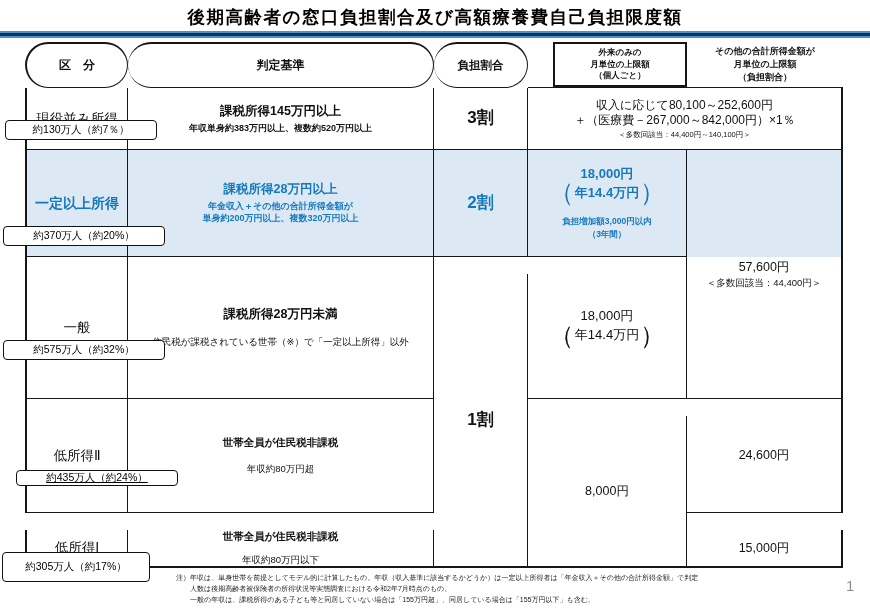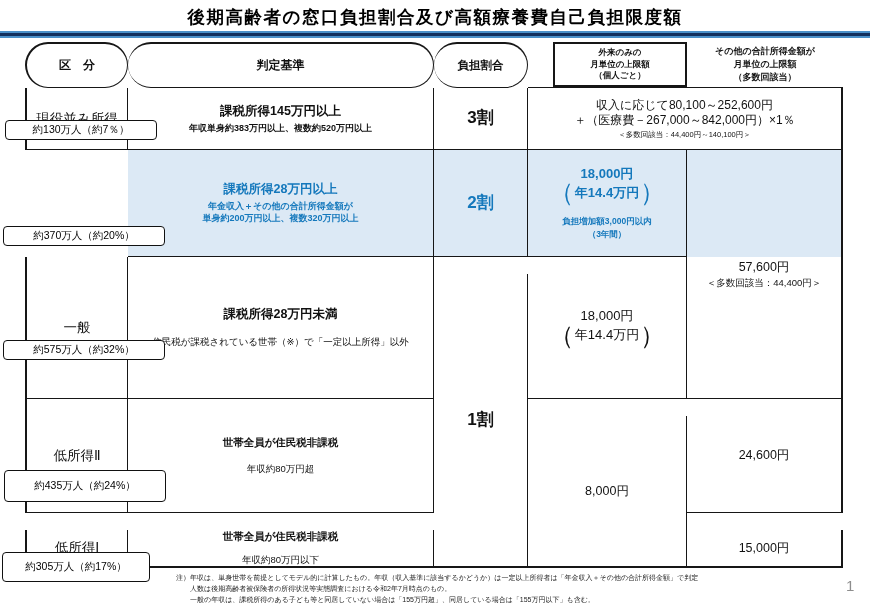--- a/index.html
+++ b/index.html
@@ -56,21 +56,21 @@
   .hh-main { font-size:12.5px; color:#111; }
   .hh-sub { font-size:9.5px; color:#111; margin-top:2px; }
   .money { font-size:12.5px; }
 
   .callout { position:absolute; background:#fff; border:1.6px solid #111; border-radius:4px;
              display:flex; align-items:center; justify-content:center; font-size:10.5px;
              color:#000; z-index:6; }
   .co-1 { left:5px;  top:120px; width:152px; height:20px; }
   .co-2 { left:3px;  top:226px; width:162px; height:20px; }
   .co-3 { left:3px;  top:340px; width:162px; height:20px; }
-  .co-4 { left:4px;  top:470px; width:162px; height:32px; }
+  .co-4 { left:16px;  top:470px; width:162px; height:16px;text-decoration:underline; }
   .co-5 { left:2px;  top:552px; width:148px; height:30px; }
   .co-total { left:8px; top:578px; width:142px; height:24px; border-width:2px;
               border-radius:9px; font-weight:bold; font-size:12px;
               box-shadow:0 2px 0 #000; }
 
   .footnote { position:absolute; left:176px; top:573px; width:655px; font-size:7px;
               line-height:1.55; color:#1c1c1c; }
   .footnote .ind { padding-left:2em; }
   .page-num { position:absolute; left:846px; top:577px; font-size:15px; color:#8d8d8d; }
 </style>
@@ -94,35 +94,36 @@
     <div class="cell hd-box-wrap" style="grid-row:1;grid-column:4;border-top:none">
       <div class="hd-box">
         <div>外来のみの</div>
         <div>月単位の上限額</div>
         <div>（個人ごと）</div>
       </div>
     </div>
     <div class="cell hd-free" style="grid-row:1;grid-column:5">
       <div>その他の合計所得金額が</div>
       <div>月単位の上限額</div>
-      <div>（多数回該当）</div>
+      <div>（負担割合）</div>
     </div>
 
     <div class="cell bl cat" style="grid-row:2;grid-column:1">現役並み所得</div>
     <div class="cell" style="grid-row:2;grid-column:2">
       <div class="crit-main">課税所得145万円以上</div>
       <div class="crit-sub-b gap6">年収単身約383万円以上、複数約520万円以上</div>
     </div>
     <div class="cell ratio" style="grid-row:2;grid-column:3">3割</div>
     <div class="cell br" style="grid-row:2;grid-column:4/6">
       <div class="limit-line">収入に応じて80,100～252,600円</div>
       <div class="limit-line">＋（医療費－267,000～842,000円）×1％</div>
       <div class="limit-small">＜多数回該当：44,400円～140,100円＞</div>
     </div>
 
+    <div class="cell bl blue cat-blue" style="grid-row:3;grid-column:1">一定以上所得</div>
     <div class="cell blue" style="grid-row:3;grid-column:2">
       <div class="crit-main">課税所得28万円以上</div>
       <div class="crit-sub-b gap6">年金収入＋その他の合計所得金額が</div>
       <div class="crit-sub-b" style="margin-top:0">単身約200万円以上、複数320万円以上</div>
     </div>
     <div class="cell blue ratio" style="grid-row:3;grid-column:3">2割</div>
     <div class="cell blue" style="grid-row:3;grid-column:4">
       <div class="amt-top">18,000円</div>
       <div class="bracket-row">
         <span class="bracket">（</span>

